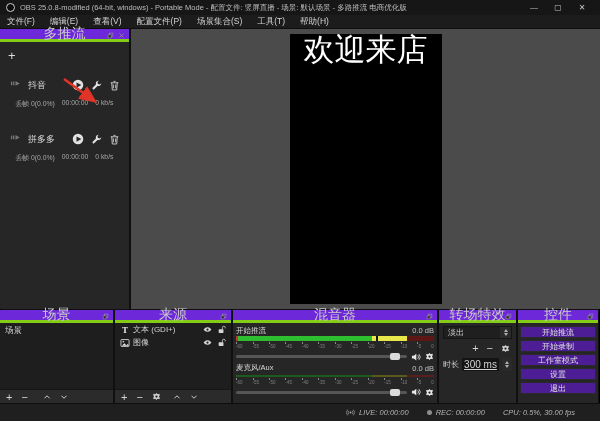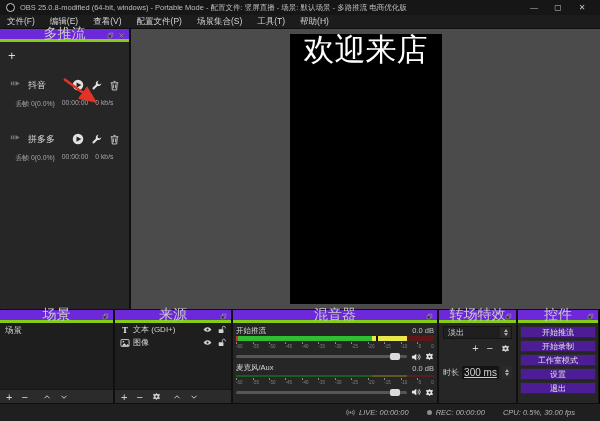--- a/index.html
+++ b/index.html
@@ -104,21 +104,21 @@
   .trans-body { flex:1; padding:3px 4px; }
   .combo { display:flex; height:13px; background:#1f1f1f; border:1px solid #151515; }
   .combo-label { flex:1; display:flex; align-items:center; padding-left:4px; font-size:8px; color:#d2d2d2; }
   .combo-spin { width:11px; background:#2a2a2a; display:flex; flex-direction:column;
     align-items:center; justify-content:center; gap:1.5px; }
   .tri-up { width:0; height:0; border-left:2.5px solid transparent; border-right:2.5px solid transparent;
     border-bottom:3.5px solid #b0b0b0; }
   .tri-down { width:0; height:0; border-left:2.5px solid transparent; border-right:2.5px solid transparent;
     border-top:3.5px solid #b0b0b0; }
   .trans-tb { display:flex; justify-content:flex-end; align-items:center; gap:8px; margin-top:3px; padding-right:2px; color:#cfcfcf; }
-  .dur-row { display:flex; align-items:center; gap:3px; margin-top:12px; }
+  .dur-row { display:flex; align-items:center; gap:3px; margin-top:4px; }
   .dur-label { font-size:8px; color:#cfcfcf; white-space:nowrap; }
   .dur-input { flex:1; height:13px; background:#141414; display:flex; align-items:center;
     justify-content:center; font-size:10px; color:#d2d2d2;text-decoration:underline; }
   .dur-spin { width:10px; height:13px; background:#2a2a2a; display:flex; flex-direction:column;
     align-items:center; justify-content:center; gap:1.5px; }
 
   
   .ctl-body { flex:1; padding:3px 2px; display:flex; flex-direction:column; gap:2px; }
   .ctl-btn { height:12px; background:#4c1d95; border:1px solid #2a2a2a; border-radius:1px;
     display:flex; align-items:center; justify-content:center; font-size:8px; color:#e0e0e0; white-space:nowrap; }

